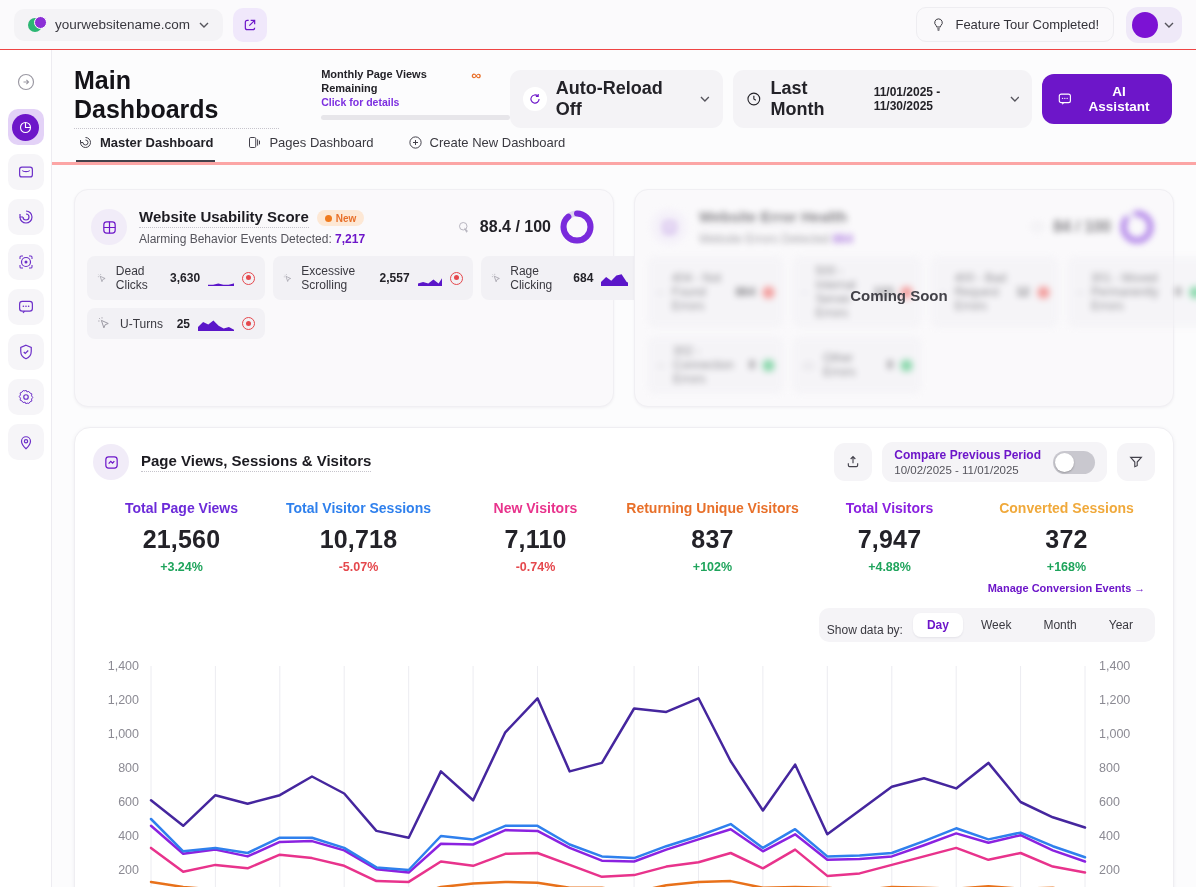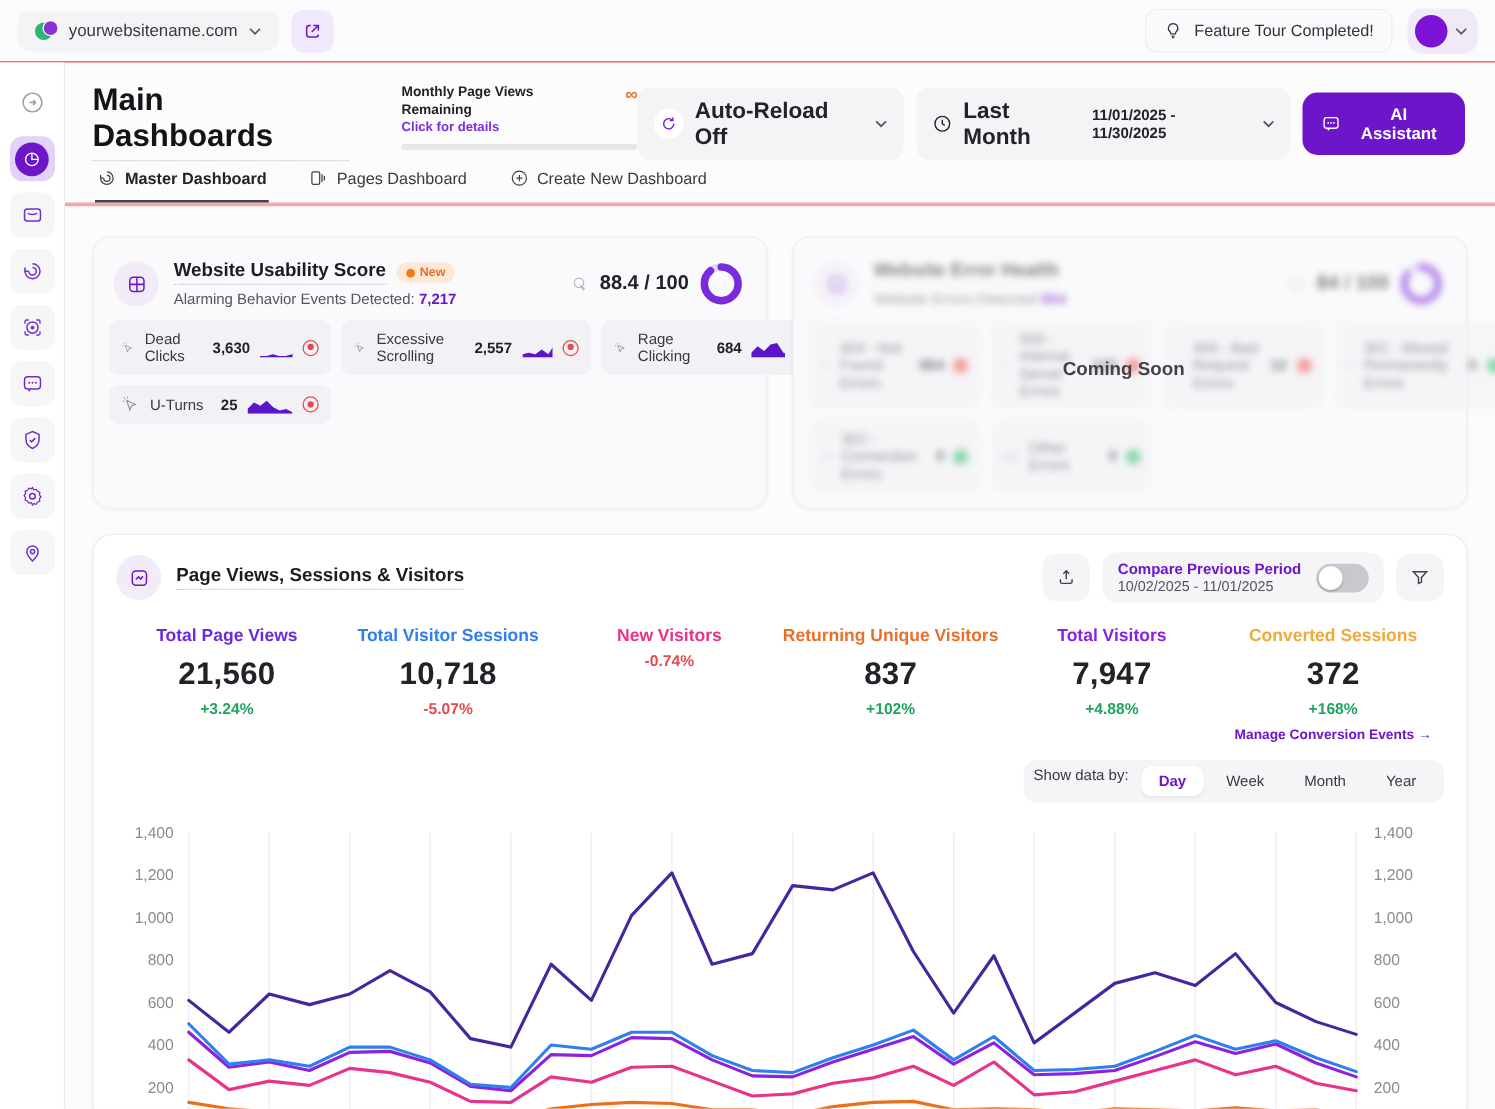--- a/index.html
+++ b/index.html
@@ -27,21 +27,21 @@
   .side-item { width:36px; height:36px; border-radius:10px; display:flex; align-items:center; justify-content:center; cursor:pointer; background:#f6f5f8; }
   .side-item.plain { background:transparent; }
   .side-item.active { background:#e3d2f7; }
   .side-item.active .inner { width:27px; height:27px; border-radius:50%; background:#6d16c9; display:flex; align-items:center; justify-content:center; }
 
   
   .main { margin-left:52px; }
   .page-head { display:flex; align-items:flex-start; padding:16px 24px 0 22px; }
   .page-title { font-size:25px; font-weight:700; color:#141318; padding-bottom:4px; border-bottom:1.5px dotted #c6c4cc; }
   .quota { margin-left:42px; width:192px; padding-top:2px; }
-  .quota-row { display:flex; align-items:flex-start; justify-content:space-between; }
+  .quota-row { display:flex; align-items:flex-start; justify-content:flex-start; }
   .quota-label { font-size:11px; font-weight:700; color:#232228; line-height:1.25; width:150px; }
   .quota-inf { color:#e8702a; font-size:14px; font-weight:700; line-height:1; }
   .quota-link { font-size:10.5px; color:#7c2fe0; font-weight:600; cursor:pointer; }
   .quota-bar { margin-top:7px; height:5px; border-radius:3px; background:#e7e6ea; }
   .head-spacer { flex:1; }
   .head-controls { display:flex; align-items:center; gap:10px; padding-top:4px; }
   .ctl-pill { display:flex; align-items:center; gap:9px; background:#f4f3f6; border-radius:11px; padding:8px 13px; cursor:pointer; }
   .ctl-pill .icon-circ { width:24px; height:24px; border-radius:50%; background:#fff; display:flex; align-items:center; justify-content:center; }
   .ctl-pill .lab { font-size:18px; font-weight:600; color:#232228; }
   .ctl-pill .rng { font-size:12px; font-weight:700; color:#232228; }
@@ -90,21 +90,21 @@
   .toggle .knob { position:absolute; left:2px; top:2px; width:19px; height:19px; border-radius:50%; background:#fff; box-shadow:0 1px 2px rgba(0,0,0,.25); }
 
   .cmetrics { display:grid; grid-template-columns:repeat(6,1fr); margin-top:18px; }
   .cmetric { text-align:center; }
   .cm-label { font-size:14px; font-weight:600; }
   .cm-value { margin-top:9px; font-size:25px; font-weight:600; color:#232228; letter-spacing:.2px; }
   .cm-change { margin-top:6px; font-size:12.5px; font-weight:600; }
   .cm-link { margin-top:8px; font-size:11px; font-weight:700; color:#6d16c9; cursor:pointer; }
 
   .showby-row { display:flex; justify-content:flex-end; margin-top:14px; }
-  .showby { display:flex; align-items:flex-start; gap:4px; background:#f5f4f7; border-radius:10px; padding:5px 8px; }
+  .showby { display:flex; align-items:flex-end; gap:4px; background:#f5f4f7; border-radius:10px; padding:5px 8px; }
   .showby .sb-label { font-size:12px; color:#3a3940; margin-right:6px; }
   .sb-opt { font-size:12px; color:#3a3940; padding:5px 14px; border-radius:8px; cursor:pointer; }
   .sb-opt.sel { background:#fff; color:#6d16c9; font-weight:700; box-shadow:0 1px 2px rgba(30,20,60,.08); }
 
   .chart-wrap { margin-top:10px; }
 </style>
 </head>
 <body>
 
 <div class="topbar">
@@ -497,20 +497,21 @@
           <div class="cm-value">21,560</div>
           <div class="cm-change" style="color: rgb(31, 164, 92);">+3.24%</div>
         </div>
         <div class="cmetric">
           <div class="cm-label" style="color: rgb(47, 128, 237);">Total Visitor Sessions</div>
           <div class="cm-value">10,718</div>
           <div class="cm-change" style="color: rgb(229, 72, 77);">-5.07%</div>
         </div>
         <div class="cmetric">
           <div class="cm-label" style="color: rgb(232, 51, 140);">New Visitors</div>
+          <div class="cm-value">7,110</div>
           <div class="cm-change" style="color: rgb(229, 72, 77);">-0.74%</div>
         </div>
         <div class="cmetric">
           <div class="cm-label" style="color: rgb(232, 112, 42);">Returning Unique Visitors</div>
           <div class="cm-value">837</div>
           <div class="cm-change" style="color: rgb(31, 164, 92);">+102%</div>
         </div>
         <div class="cmetric">
           <div class="cm-label" style="color: rgb(139, 34, 224);">Total Visitors</div>
           <div class="cm-value">7,947</div>

